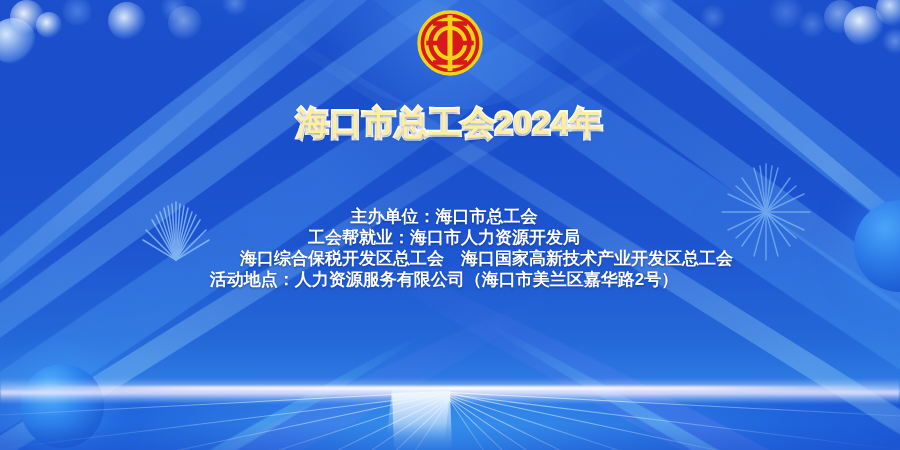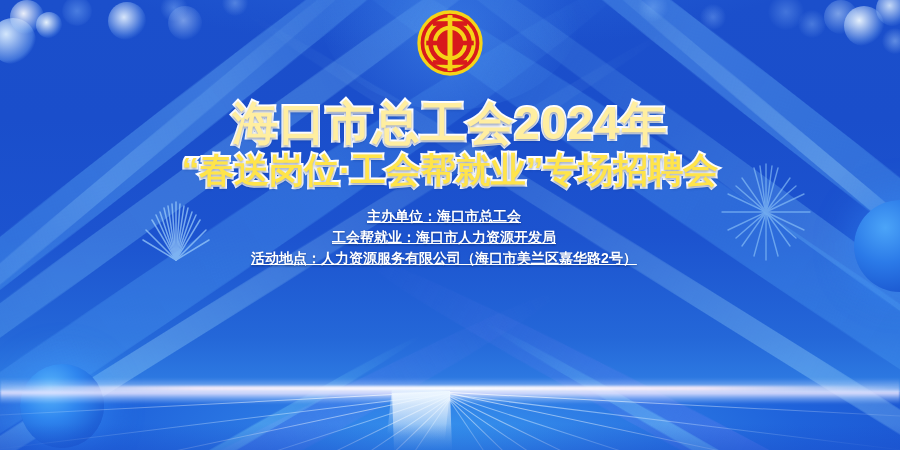--- a/index.html
+++ b/index.html
@@ -49,40 +49,39 @@
   
   .floor{position:absolute;left:0;top:390px;width:900px;height:60px;overflow:hidden;}
   .fs{position:absolute;transform-origin:0 0;height:1px;}
 
   
   .emblem{position:absolute;left:417px;top:10px;width:66px;height:66px;}
 
   
   .titles{position:absolute;left:0;top:100px;width:900px;text-align:center;}
   .t1{
-    font-size:46px;font-weight:bold;letter-spacing:1px;line-height:46px;
+    font-size:32px;font-weight:bold;letter-spacing:1px;line-height:46px;
     color:#ffeea0;
     -webkit-text-stroke:4px #ffffff;
     paint-order:stroke fill;
     text-shadow:0 2px 3px rgba(6,32,96,.40);
   }
   .t2{
     font-size:35px;font-weight:bold;letter-spacing:0px;line-height:48px;
     color:#ffe44a;
     -webkit-text-stroke:4px #ffffff;
     paint-order:stroke fill;
     text-shadow:0 2px 3px rgba(6,32,96,.40);
   }
 
   
   .info{
     position:absolute;left:0;top:206px;width:888px;
-    color:#ffffff;font-size:14px;font-weight:bold;line-height:21px;
+    color:#ffffff;font-size:17px;font-weight:bold;line-height:21px;
     text-shadow:0 1px 2px rgba(8,36,104,.55);
-    text-decoration:underline;
   }
   .row{display:block;white-space:pre;text-align:center;}
 </style>
 </head>
 <body>
 
 <div class="stage">
 
   <div class="sky"></div>
 
@@ -214,22 +213,22 @@
     <rect x="46.5" y="8" width="7" height="84" fill="#f5d417"></rect>
     <rect x="24" y="17" width="52" height="7" fill="#d8191c"></rect>
     <rect x="24" y="76" width="52" height="7" fill="#d8191c"></rect>
     <rect x="46.5" y="8" width="7" height="84" fill="#f5d417"></rect>
     <rect x="14" y="46.5" width="26" height="7" fill="#d8191c"></rect>
     <rect x="60" y="46.5" width="26" height="7" fill="#d8191c"></rect>
   </svg>
 
   <div class="titles">
     <div class="t1">海口市总工会2024年</div>
-    <div class="t2">“春送岗位·工会帮就业”专场招聘会</div>
   </div>
 
   <div class="info">
     <span class="row"><span>主办单位：海口市总工会</span></span>
     <span class="row"><span>工会帮就业：海口市人力资源开发局</span></span>
+    <span class="row"><span>　　　　　海口综合保税开发区总工会　海口国家高新技术产业开发区总工会</span></span>
     <span class="row"><span>活动地点：人力资源服务有限公司（海口市美兰区嘉华路2号）</span></span>
   </div>
 
 </div>
 
 </body></html>

